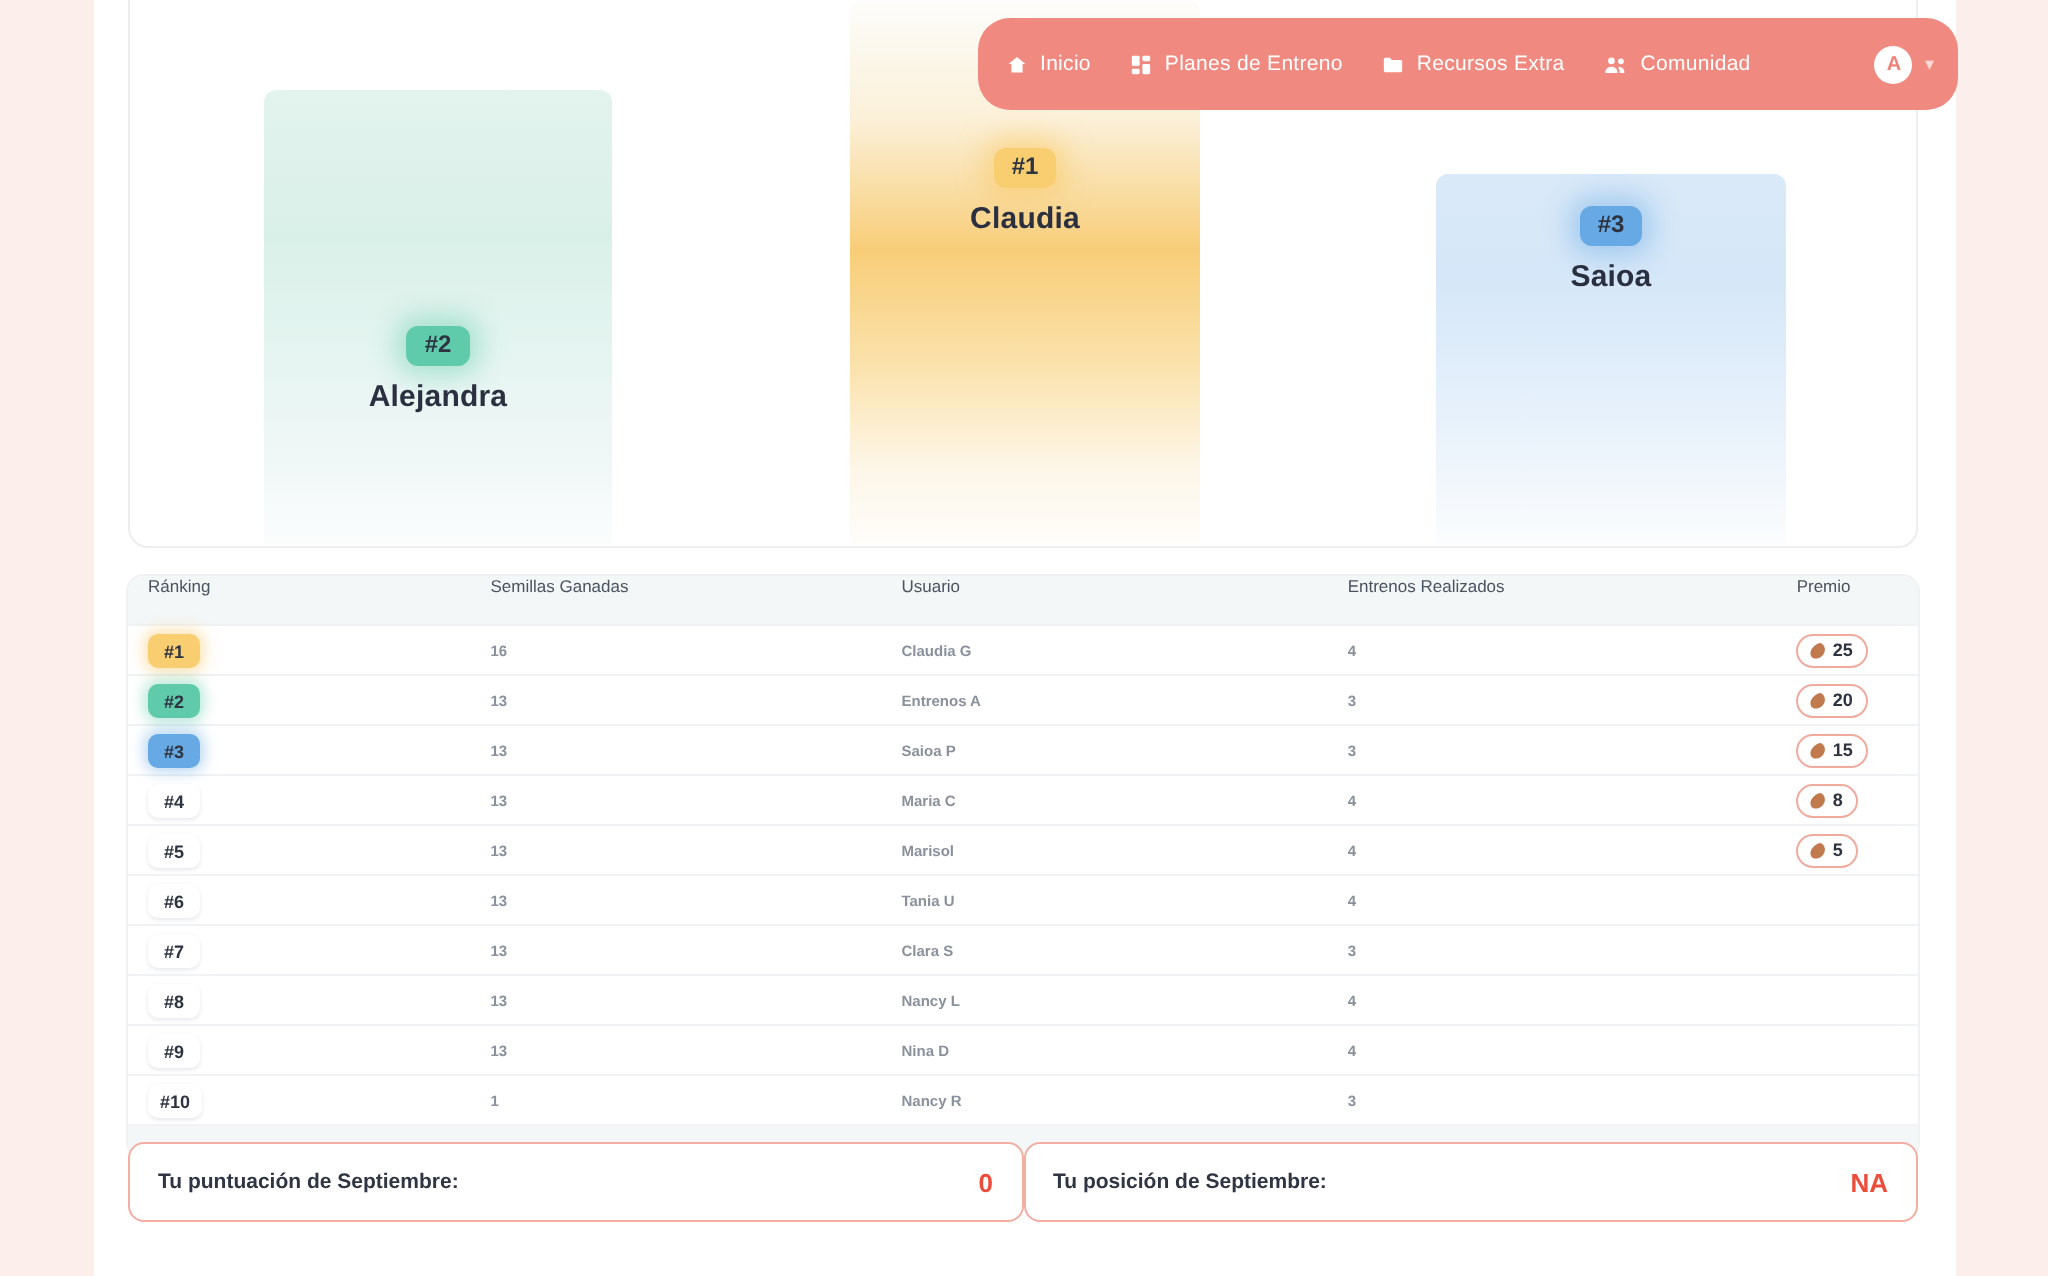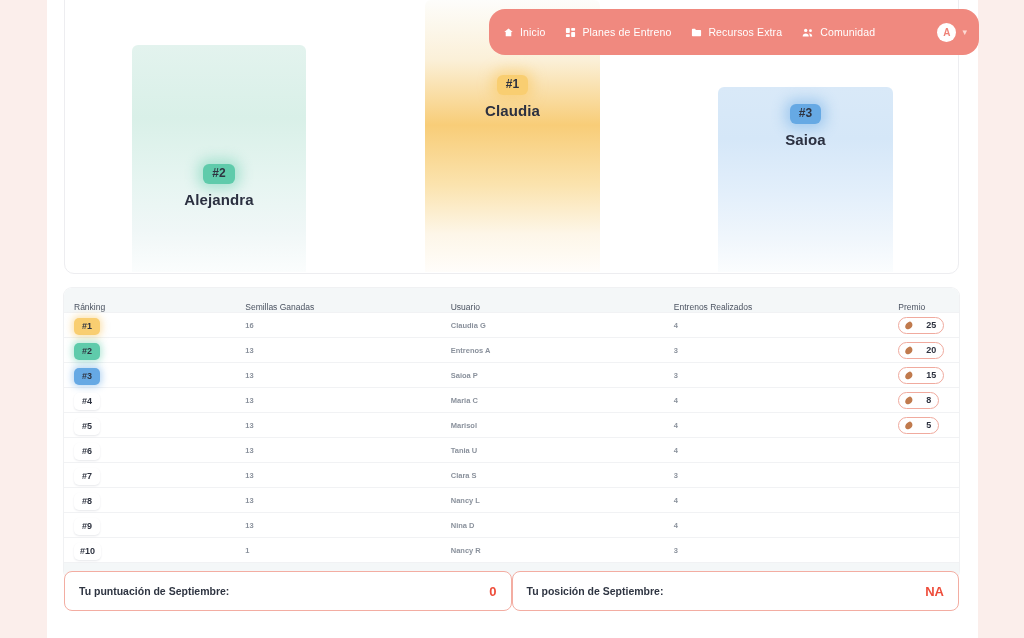--- a/index.html
+++ b/index.html
@@ -129,21 +129,21 @@
     position: absolute;
     left: 64px; top: 288px;
     width: 895px;
     border-radius: 8px;
     overflow: hidden;
     background: #ffffff;
     box-shadow: 0 0 0 1px #f0f1f3;
   }
   .thead {
     display: flex;
-    align-items: flex-end;
+    align-items: flex-start;
     height: 24px;
     background: #f4f7f8;
     color: #4b5361;
     font-size: 8.5px;
   }
   .trow {
     display: flex;
     align-items: center;
     height: 24px;
     border-top: 1px solid #f1f2f4;
@@ -174,21 +174,21 @@
     background: #ffffff;
     box-shadow: 0 1px 2px rgba(20,30,60,.10);
   }
   .rbadge.gold  { background: #f9ce71; box-shadow: 0 0 7px 2px rgba(249,200,100,.50); }
   .rbadge.green { background: #5fcbab; box-shadow: 0 0 7px 2px rgba(95,203,171,.45); }
   .rbadge.blue  { background: #66a9e4; box-shadow: 0 0 7px 2px rgba(102,169,228,.45); }
 
   .prize-pill {
     display: inline-flex;
     align-items: center;
-    gap: 12px;
+    gap: 2px;
     height: 15px;
     padding: 0 7px 0 4px;
     border: 1px solid #f0aa9e;
     border-radius: 9px;
     background: #ffffff;
     font-size: 9px;
     font-weight: bold;
     color: #2e3340;
   }
   .seed-ico { display: flex; align-items: center; }

